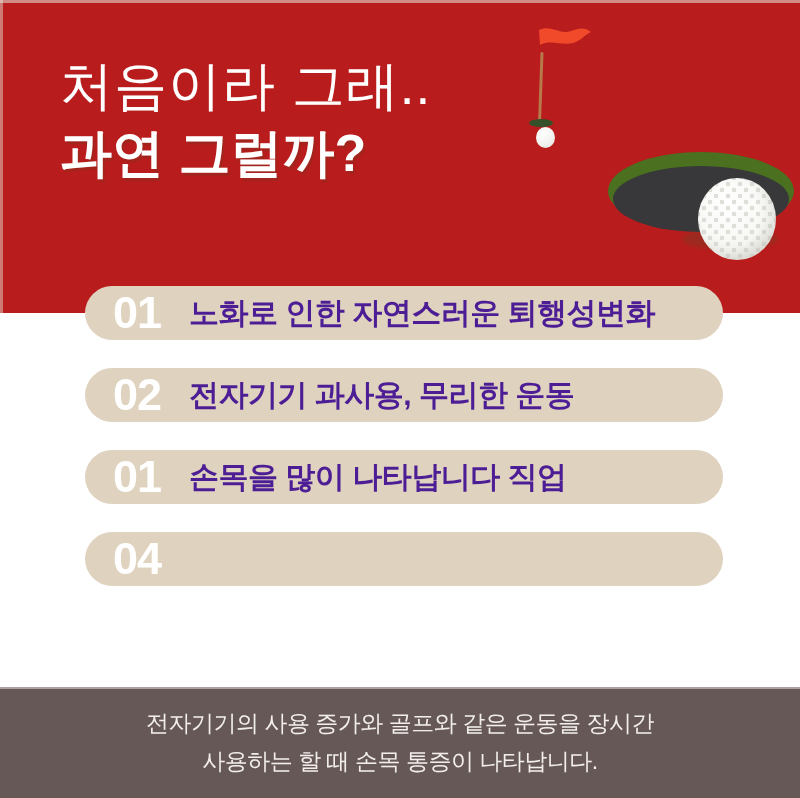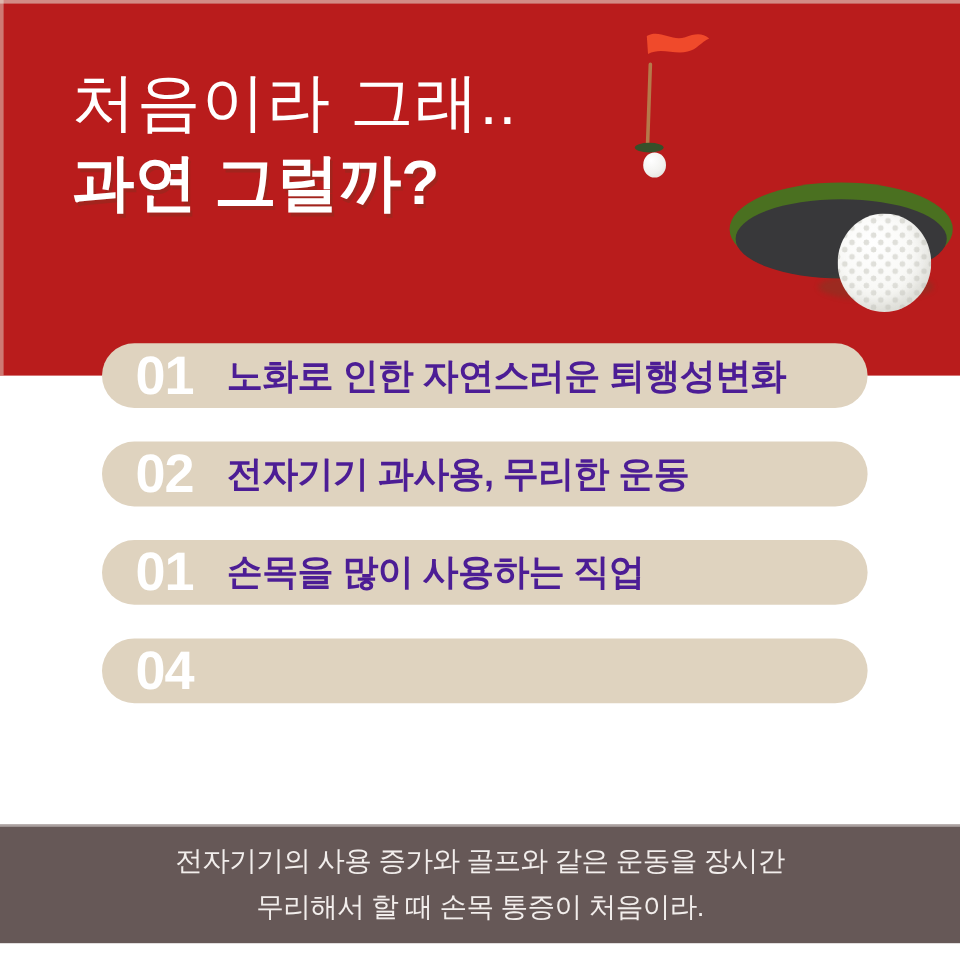--- a/index.html
+++ b/index.html
@@ -142,21 +142,21 @@
     font-size:30px;
     font-weight:bold;
     color:#4c1d95;
     letter-spacing:-0.5px;
     white-space:nowrap;
   }
 
   
   .footer{
     position:absolute;left:0;top:687px;
-    width:800px;height:99px;
+    width:800px;height:111px;
     background:#665857;
     display:flex;
     flex-direction:column;
     align-items:center;
     justify-content:center;
   }
   .footer-edge{
     position:absolute;left:0;top:0;width:800px;height:2px;
     background:#efeaea;opacity:.5;
   }
@@ -205,28 +205,28 @@
       <div class="pill-text">노화로 인한 자연스러운 퇴행성변화</div>
     </div>
 
     <div class="pill">
       <div class="pill-num">02</div>
       <div class="pill-text">전자기기 과사용, 무리한 운동</div>
     </div>
 
     <div class="pill">
       <div class="pill-num">01</div>
-      <div class="pill-text">손목을 많이 사용하는 직업</div>
+      <div class="pill-text">손목을 많이 나타납니다 직업</div>
     </div>
 
     <div class="pill">
       <div class="pill-num">04</div>
     </div>
 
   </div>
 
   <div class="footer">
     <div class="footer-edge"></div>
     <div class="footer-line">전자기기의 사용 증가와 골프와 같은 운동을 장시간</div>
-    <div class="footer-line">무리해서 할 때 손목 통증이 처음이라.</div>
+    <div class="footer-line">사용하는 할 때 손목 통증이 나타납니다.</div>
   </div>
 
 </div>
 
 </body></html>

